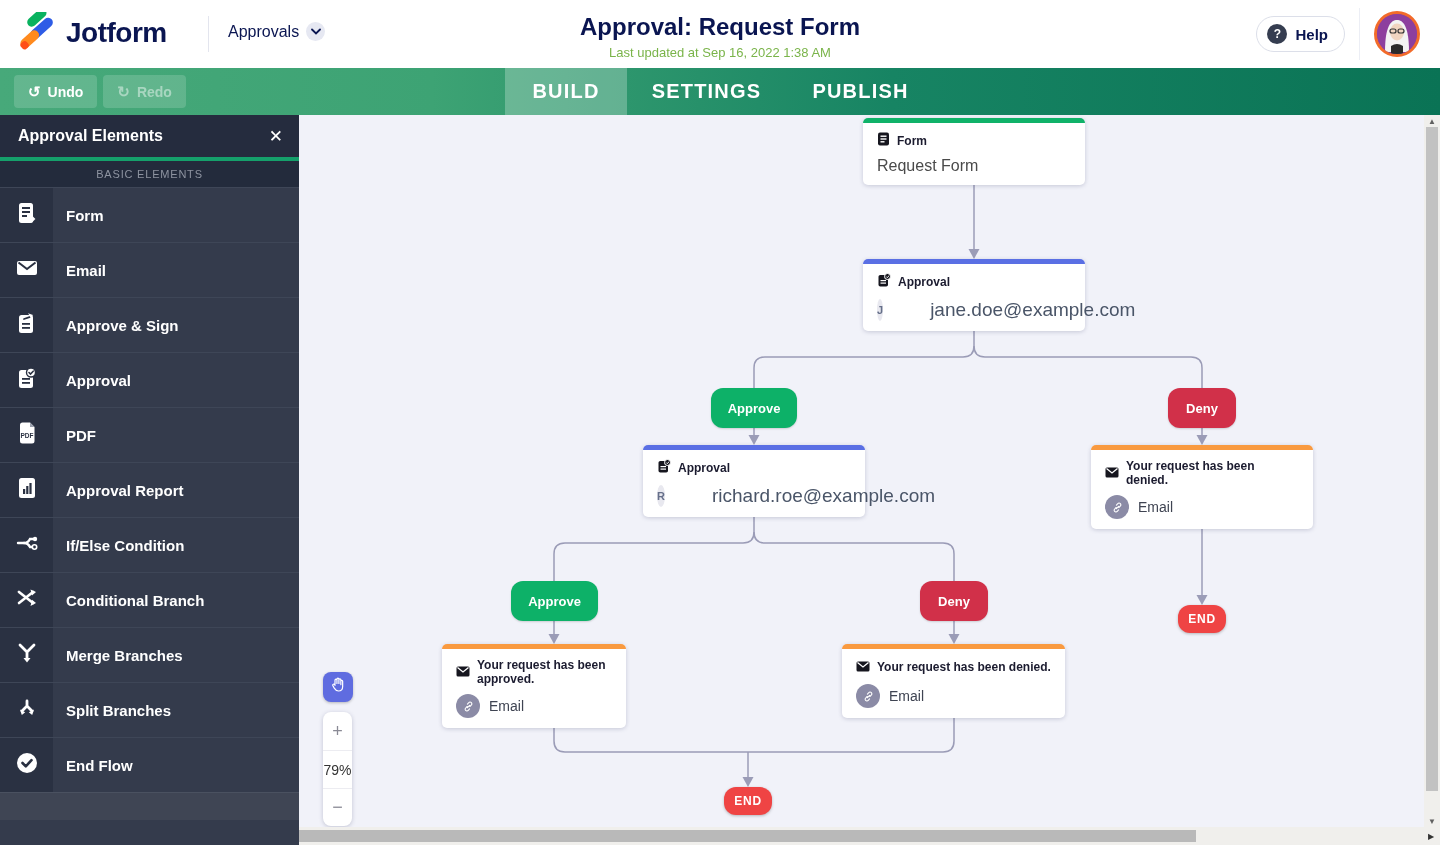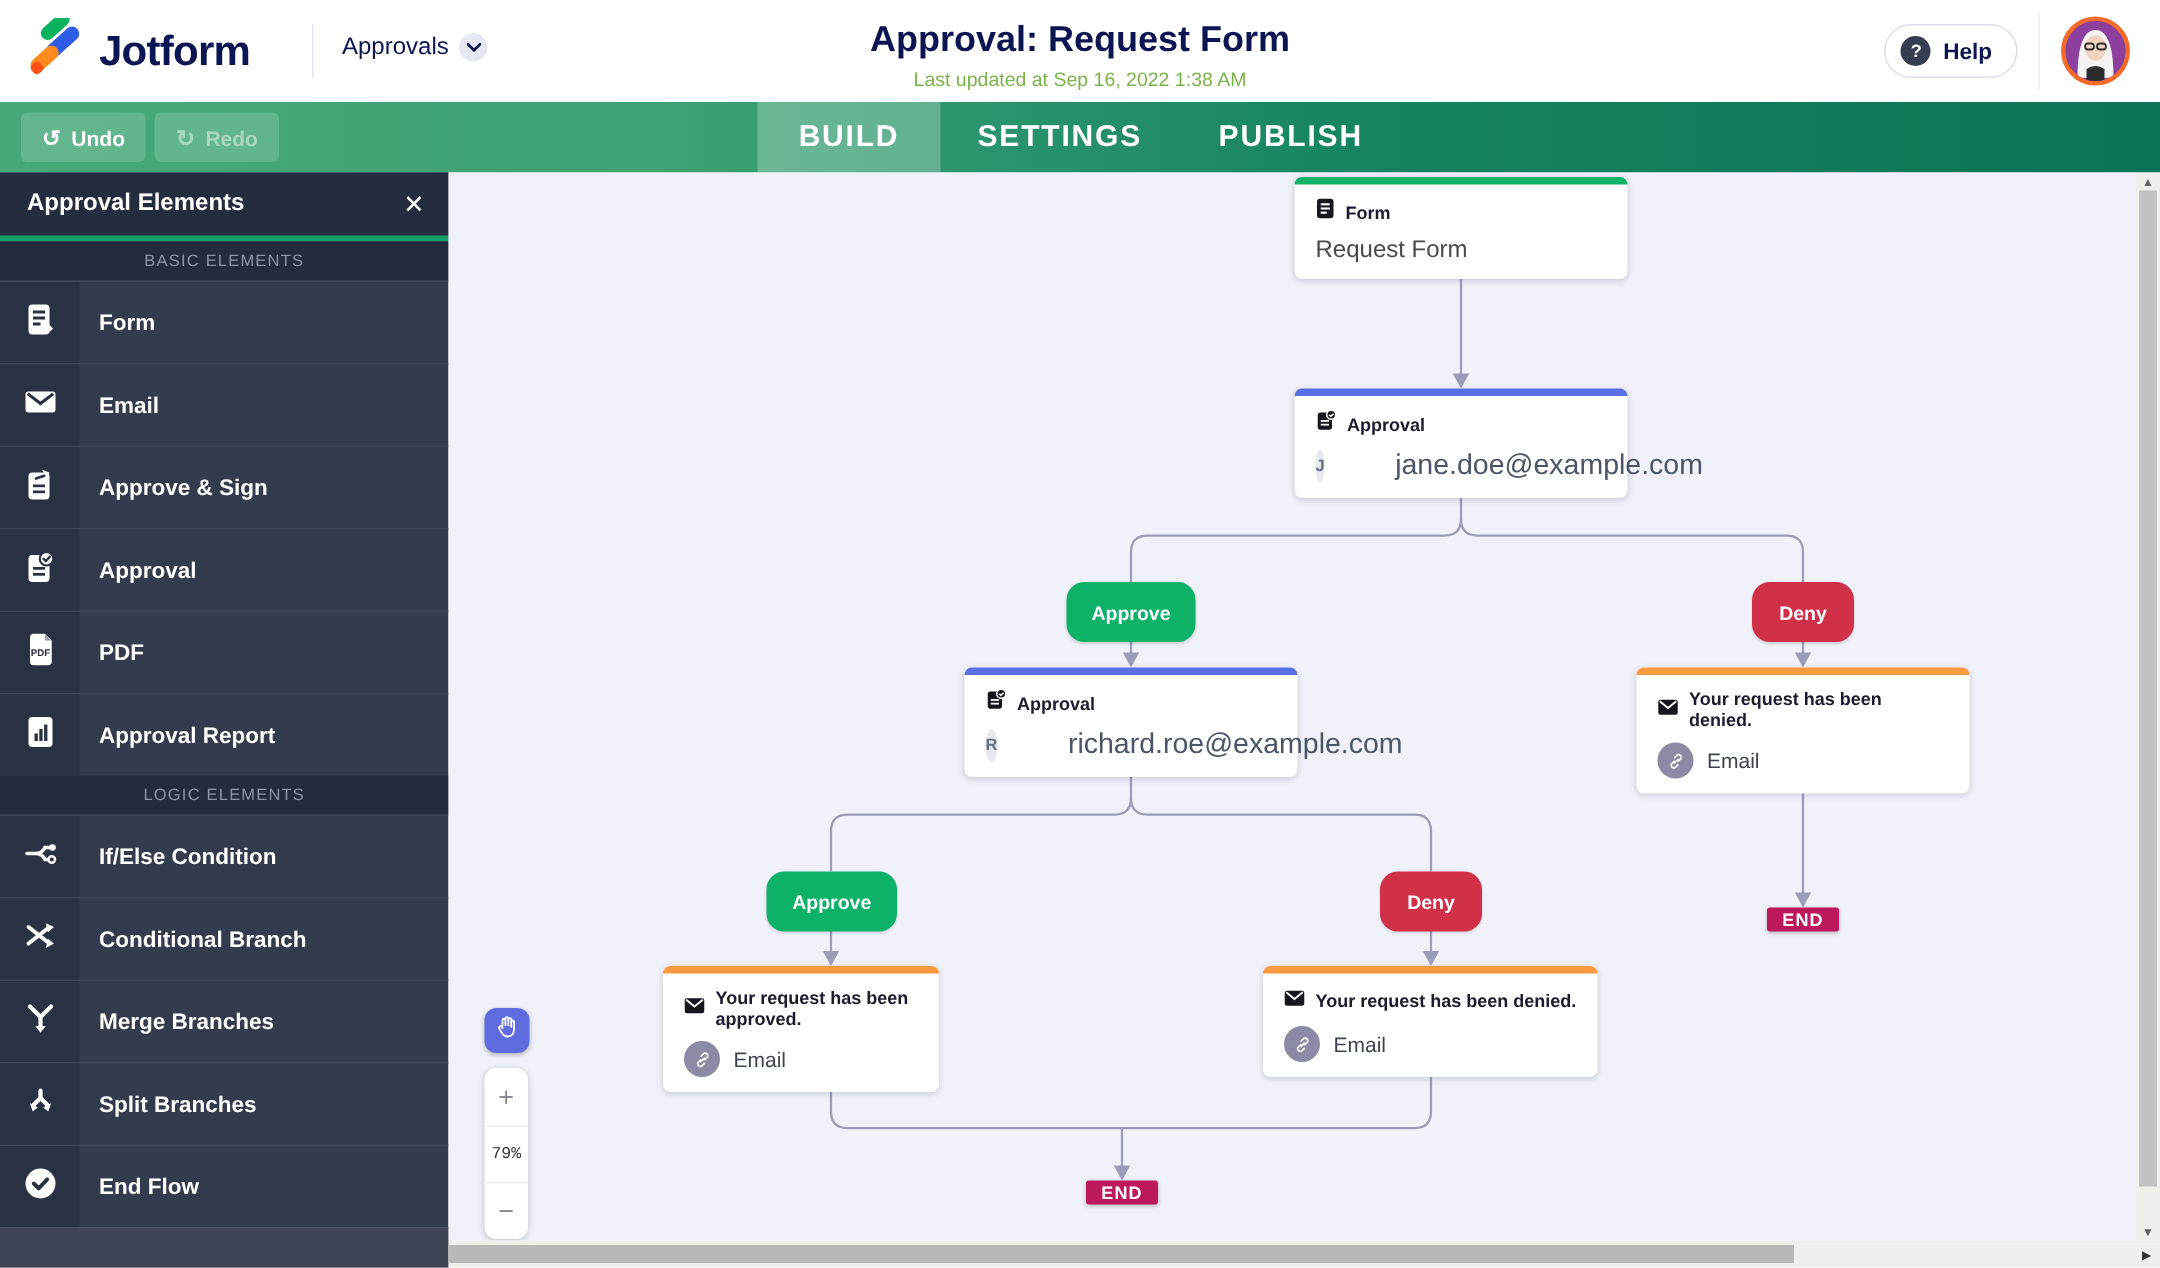--- a/index.html
+++ b/index.html
@@ -63,28 +63,28 @@
   .assignee { display:flex; align-items:center; gap:8px; margin-top:8px; }
   .init-circle { width:22px; height:22px; border-radius:50%; background:#e8e8ef; color:#66708a; font-size:11px; font-weight:700; display:flex; align-items:center; justify-content:center; }
   .assignee .email { font-size:19px; color:#4a5568;margin-left:39px; }
   .chip-row { display:flex; align-items:center; gap:9px; margin-top:8px; }
   .chip-circle { width:24px; height:24px; border-radius:50%; background:#8b8ba6; display:flex; align-items:center; justify-content:center; }
   .chip-row .ctext { font-size:14px; color:#3f4452; }
 
   .badge { position:absolute; height:40px; border-radius:12px; color:#fff; font-size:13px; font-weight:700; display:flex; align-items:center; justify-content:center; box-shadow:0 1px 2px rgba(0,0,0,.15); cursor:pointer; }
   .badge.approve { background:#0db168; }
   .badge.deny { background:#d13049; }
-  .endpill { position:absolute; height:16px; border-radius:2px; background:#be185d; color:#fff; font-size:12px; font-weight:800; letter-spacing:.8px; display:flex; align-items:center; justify-content:center; box-shadow:0 1px 3px rgba(0,0,0,.25); cursor:pointer; }
+  .endpill { position:absolute; height:28px; border-radius:12px; background:#ef4444; color:#fff; font-size:12px; font-weight:800; letter-spacing:.8px; display:flex; align-items:center; justify-content:center; box-shadow:0 1px 3px rgba(0,0,0,.25); cursor:pointer; }
 
   .hand-btn { position:absolute; left:24px; top:557px; width:30px; height:30px; border-radius:8px; background:#5f6ce0; display:flex; align-items:center; justify-content:center; box-shadow:0 1px 3px rgba(0,0,0,.25); cursor:pointer; }
   .zoom-panel { position:absolute; left:24px; top:597px; width:29px; background:#fff; border-radius:8px; box-shadow:0 1px 4px rgba(50,55,100,.25); overflow:hidden; }
   .zp-cell { height:38px; display:flex; align-items:center; justify-content:center; cursor:pointer; }
   .zp-cell + .zp-cell { border-top:1px solid #ececf1; }
   .zp-sign { color:#8a8a95; font-size:18px; font-weight:400; }
-  .zp-pct { font-size:11px; color:#333;font-family:Liberation Mono, monospace; }
+  .zp-pct { font-size:14px; color:#333; }
 
   
   .vscroll { position:absolute; top:115px; right:0; width:16px; height:712px; background:#f0efec; }
   .vthumb { position:absolute; top:12px; left:2px; width:12px; height:664px; background:#c2c2c2; border-radius:0; cursor:pointer; }
   .varrow { position:absolute; left:0; width:16px; height:12px; color:#606060; font-size:8px; display:flex; align-items:center; justify-content:center; cursor:pointer; }
   .hscroll { position:absolute; left:299px; top:827px; width:1141px; height:18px; background:#f0efec; }
   .hthumb { position:absolute; left:0; top:3px; height:12px; width:897px; background:#b9b9b9; cursor:pointer; }
   .harrow { position:absolute; right:2px; top:0; width:14px; height:18px; color:#333; font-size:8px; display:flex; align-items:center; justify-content:center; cursor:pointer; }
 </style>
 </head>
@@ -231,21 +231,20 @@
             <rect x="4" y="2" width="16" height="20" rx="2.5" fill="#fff"></rect>
             <rect x="8" y="13" width="2.2" height="5" fill="#2a3142"></rect>
             <rect x="11.2" y="10" width="2.2" height="8" fill="#2a3142"></rect>
             <rect x="14.4" y="7" width="2.2" height="11" fill="#2a3142"></rect>
           </svg>
     </span>
       </div>
     <div class="sb-label">Approval Report</div>
   </div>
 
-  <div class="sb-strip">LOGIC ELEMENTS</div>
 
   <div class="sb-row">
     <div class="sb-icon-col">
         <span>
       <svg width="24" height="24" viewBox="0 0 24 24">
             <path d="M3 12 H9 Q13 12 15 8 H18" stroke="#fff" stroke-width="2.4" fill="none" stroke-linecap="round"></path>
             <path d="M9 12 Q13 12 15 16 H17" stroke="#fff" stroke-width="2.4" fill="none" stroke-linecap="round"></path>
             <circle cx="20" cy="8" r="2.2" fill="#fff"></circle>
             <circle cx="19.5" cy="16" r="2.2" fill="none" stroke="#fff" stroke-width="1.6"></circle>
           </svg>

